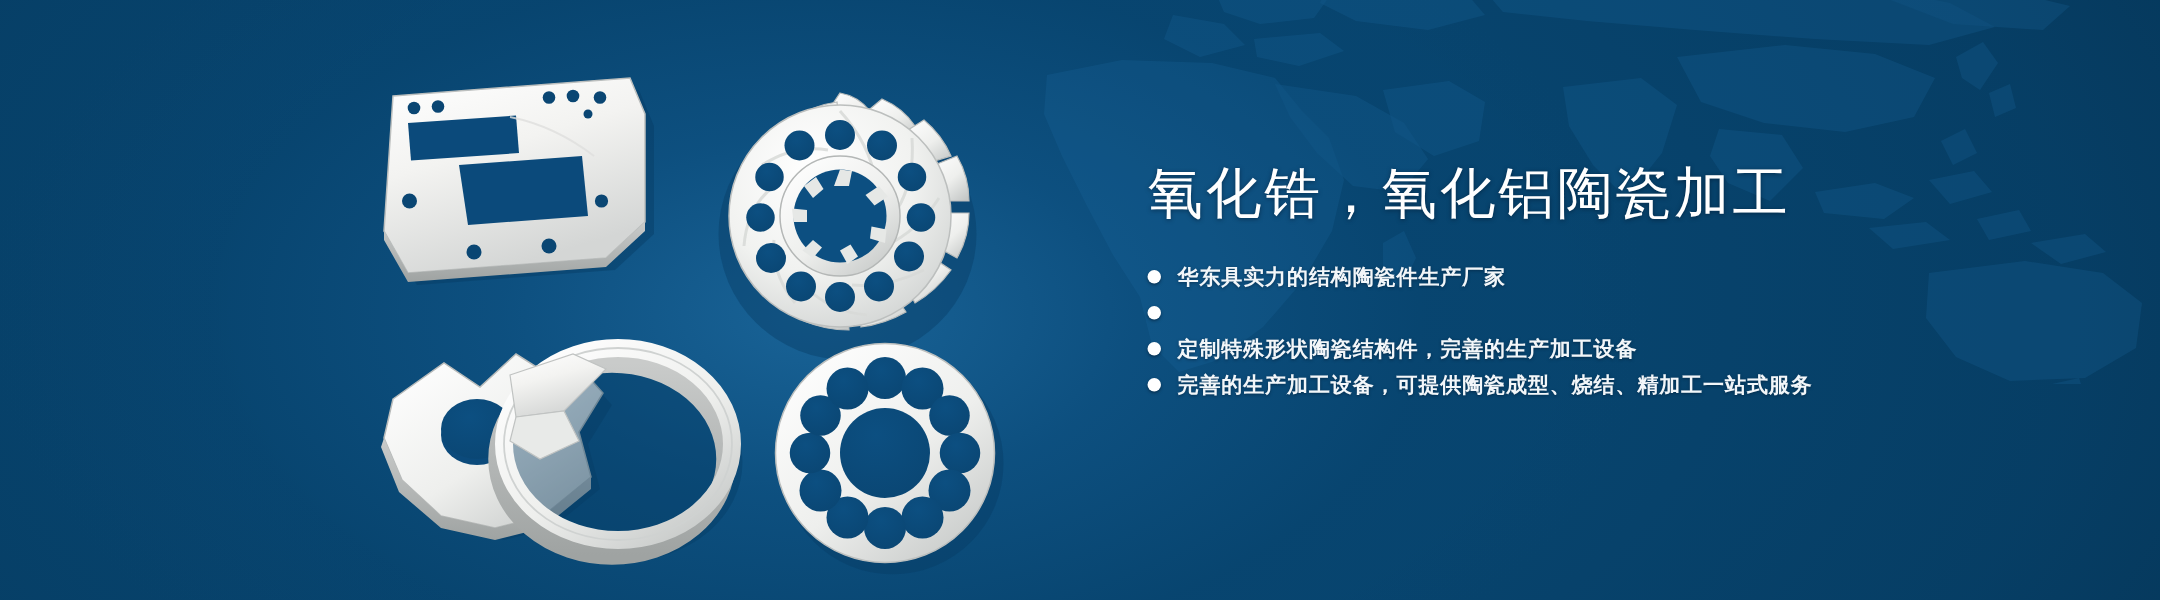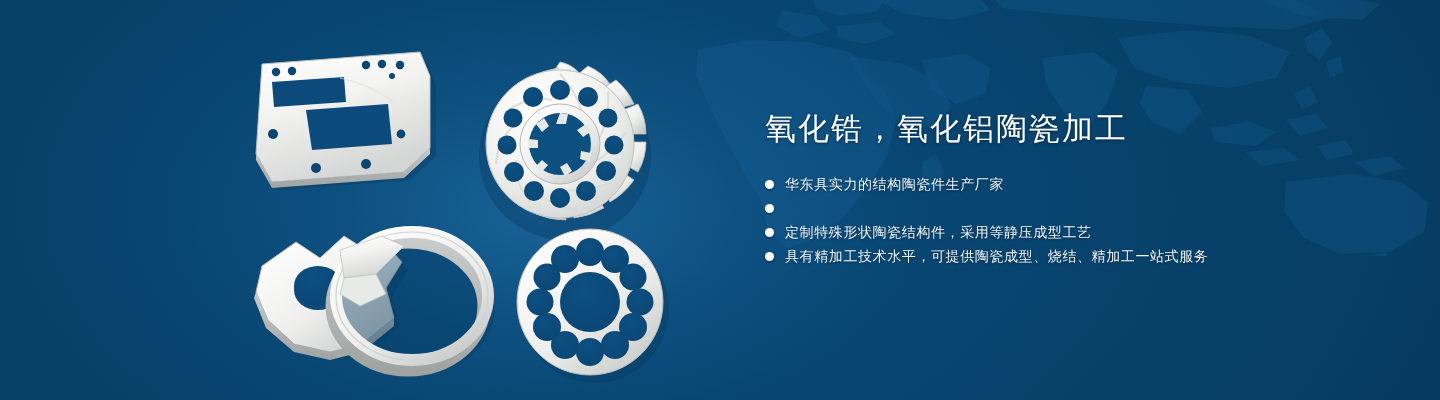--- a/index.html
+++ b/index.html
@@ -78,32 +78,33 @@
 
   
   .copy {
     position: absolute;
     left: 765px;
     top: 108px;
     width: 600px;
   }
   .headline {
     color: #ffffff;
-    font-size: 31px;
+    font-size: 37px;
     line-height: 42px;
     letter-spacing: 2px;
     font-weight: normal;
     margin: 0 0 22px 0;
     text-shadow: 0 1px 3px rgba(0,20,40,0.55);
     white-space: nowrap;
   }
   .bullets {
     list-style: none;
     margin: 0;
     padding: 0;
+    font-weight: bold;
   }
   .bullet {
     display: flex;
     align-items: center;
     height: 24px;
     margin-bottom: 0px;
   }
   .dot {
     width: 9px;
     height: 9px;
@@ -347,22 +348,22 @@
     <ul class="bullets">
       <li class="bullet">
         <span class="dot"></span>
         <span class="bullet-text">华东具实力的结构陶瓷件生产厂家</span>
       </li>
       <li class="bullet">
         <span class="dot"></span>
       </li>
       <li class="bullet">
         <span class="dot"></span>
-        <span class="bullet-text">定制特殊形状陶瓷结构件，采用等静压成型工艺</span>
+        <span class="bullet-text">定制特殊形状陶瓷结构件，完善的生产加工设备</span>
       </li>
       <li class="bullet">
         <span class="dot"></span>
-        <span class="bullet-text">具有精加工技术水平，可提供陶瓷成型、烧结、精加工一站式服务</span>
+        <span class="bullet-text">完善的生产加工设备，可提供陶瓷成型、烧结、精加工一站式服务</span>
       </li>
     </ul>
   </div>
 
 </div>
 
 </body></html>

